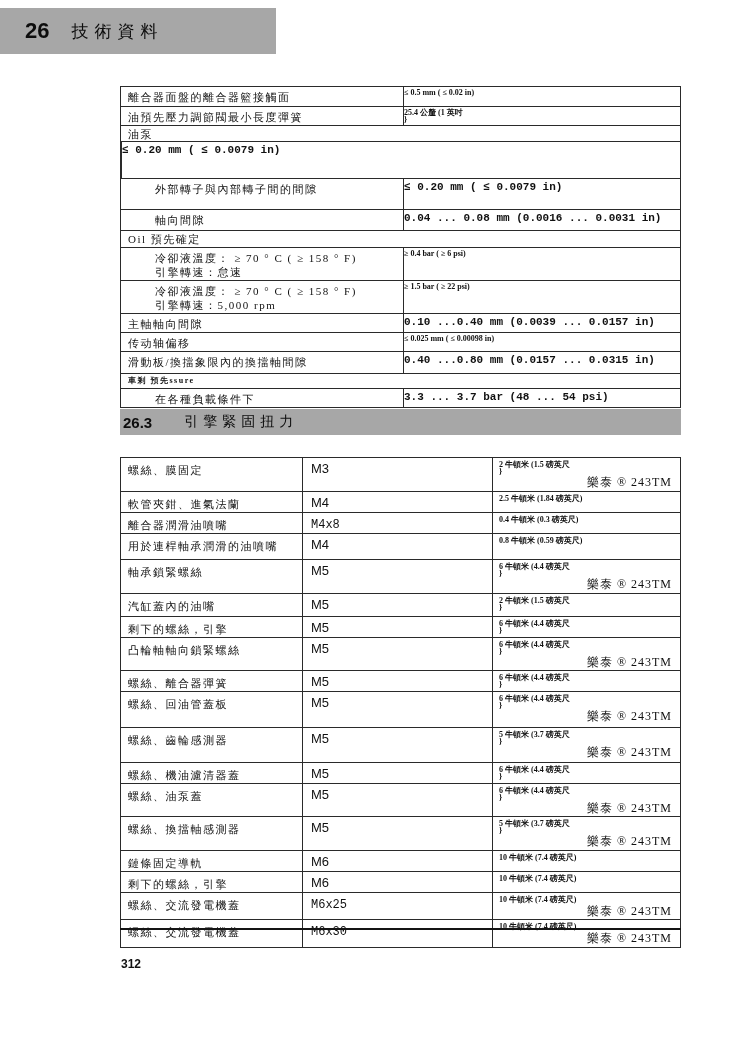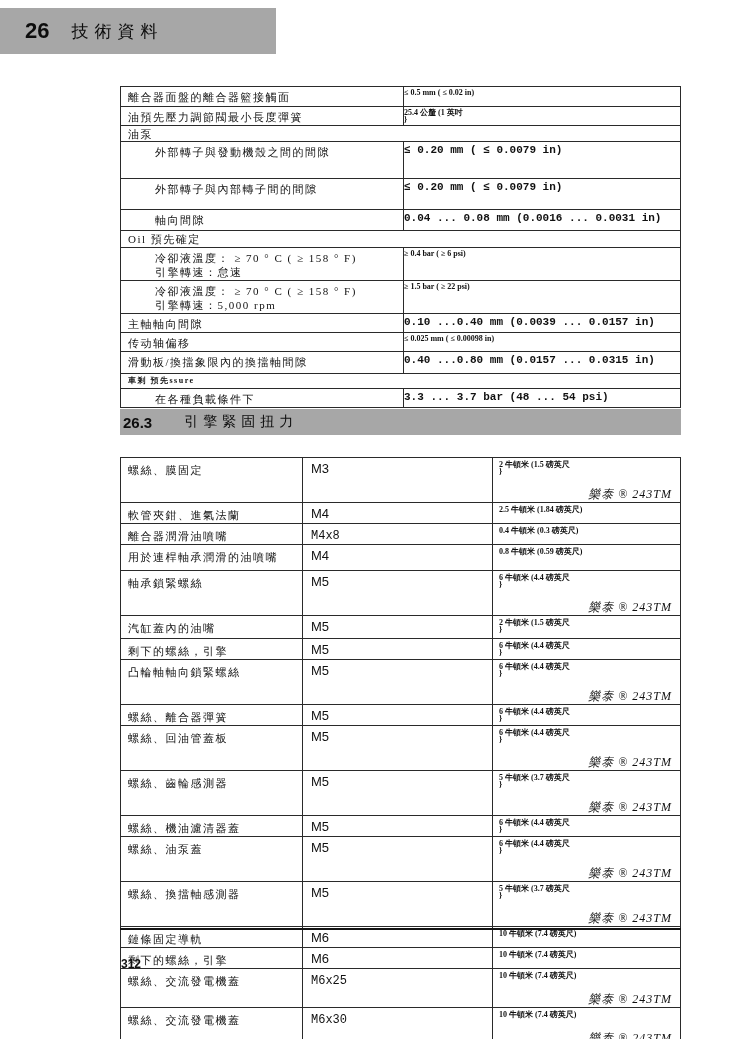--- a/index.html
+++ b/index.html
@@ -62,21 +62,21 @@
     width:190px; box-sizing:border-box; border-left:1px solid #2a2a2a;
     padding:4px 4px 1px 8px; font-family:"Liberation Sans", sans-serif; font-size:13px; line-height:14px;
   }
   .t-size.mono { font-family:"Liberation Mono", monospace; font-size:12px; padding-top:5px; }
   .t-val {
     flex:1; box-sizing:border-box; border-left:1px solid #2a2a2a;
     padding:3px 6px 1px 6px;
   }
   .loctite {
     display:block; text-align:right; font-size:12px; line-height:13px;
-    letter-spacing:1px; margin-top:13px; padding-right:2px;font-style:italic;
+    letter-spacing:1px; margin-top:1px; padding-right:2px;
   }
   
   .footer-rule { position:absolute; left:120px; top:928px; width:561px; border-top:2px solid #141414; }
   .page-number {
     position:absolute; left:121px; top:957px;
     font-family:"Liberation Sans", sans-serif; font-weight:bold; font-size:12px;
   }
 </style>
 </head>
 <body>
@@ -103,21 +103,20 @@
         <span class="v-sm">25.4 公釐 (1 英吋</span>
         <span class="wrap-glyph">}</span>
       </div>
     </div>
 
     <div class="row" style="min-height:15px">
       <div class="sec-cell">油泵</div>
     </div>
 
     <div class="row" style="min-height:37px">
-      <div class="cell-label indent">外部轉子與發動機殼之間的間隙</div>
       <div class="cell-value">
         <span class="v-lg">≤ 0.20 mm ( ≤ 0.0079 in)</span>
       </div>
     </div>
 
     <div class="row" style="min-height:31px">
       <div class="cell-label indent">外部轉子與內部轉子間的間隙</div>
       <div class="cell-value">
         <span class="v-lg">≤ 0.20 mm ( ≤ 0.0079 in)</span>
       </div>

